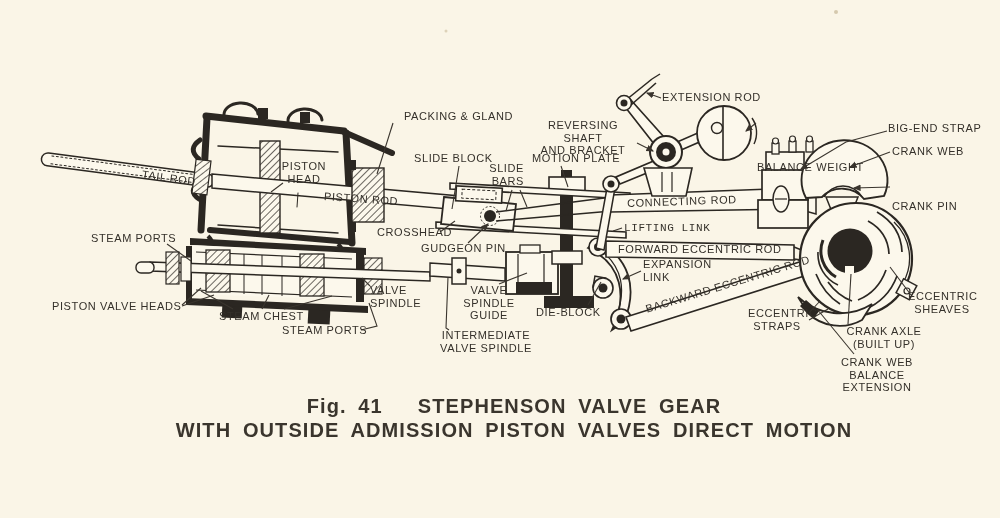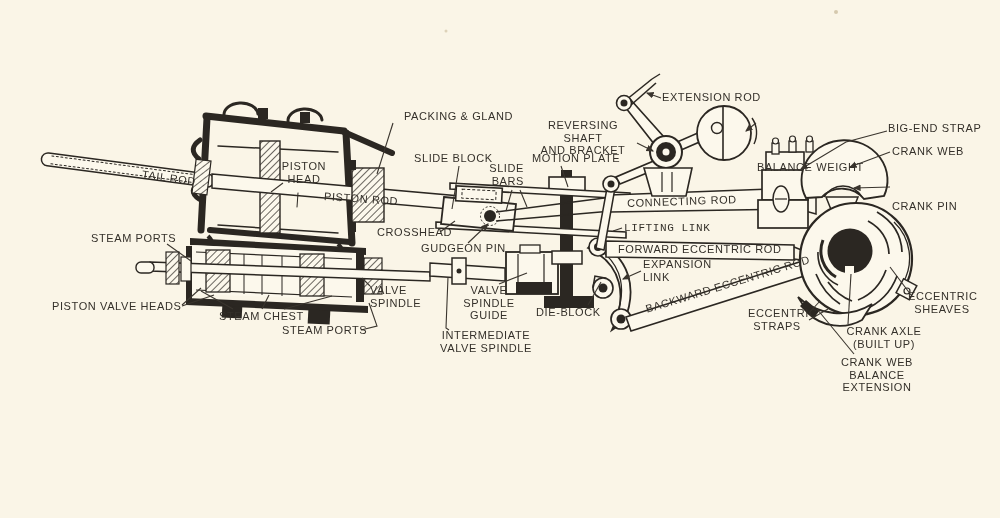--- a/index.html
+++ b/index.html
@@ -309,14 +309,18 @@
       <div class="label" style="left: 219px; top: 310px; color: rgb(52, 48, 42);">STEAM CHEST</div>
       <div class="label" style="left: 282px; top: 324px; color: rgb(52, 48, 42);">STEAM PORTS</div>
       <div class="label" style="left: 370px; top: 284px; color: rgb(52, 48, 42);">VALVE
 SPINDLE</div>
       <div class="label" style="left: 446px; top: 284px; color: rgb(52, 48, 42); width: 86px; text-align: center;">VALVE SPINDLE
 GUIDE</div>
       <div class="label" style="left: 440px; top: 329px; color: rgb(52, 48, 42); width: 92px; text-align: center;">INTERMEDIATE
 VALVE SPINDLE</div>
     </div>
 
+  <div id="caption">
+    <div class="cap-line">Fig. 41   STEPHENSON VALVE GEAR</div>
+    <div class="cap-line">WITH OUTSIDE ADMISSION PISTON VALVES DIRECT MOTION</div>
+  </div>
 
 </div>
 
 </body></html>

